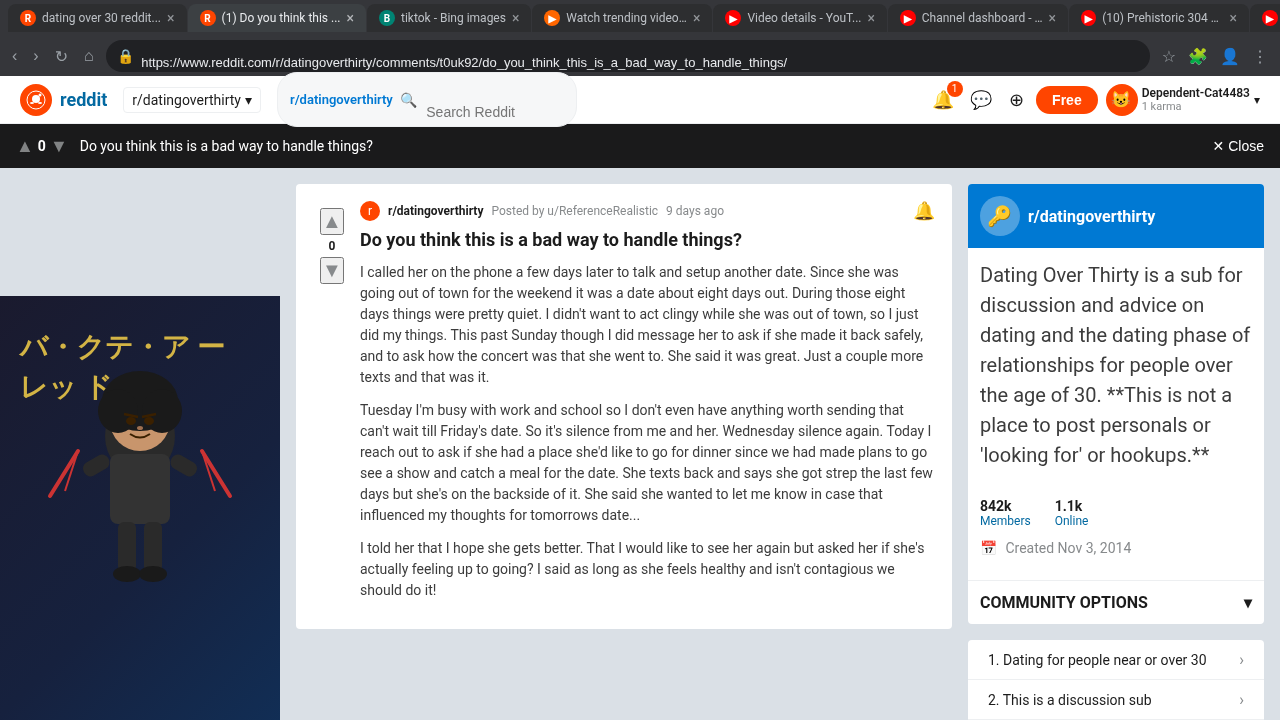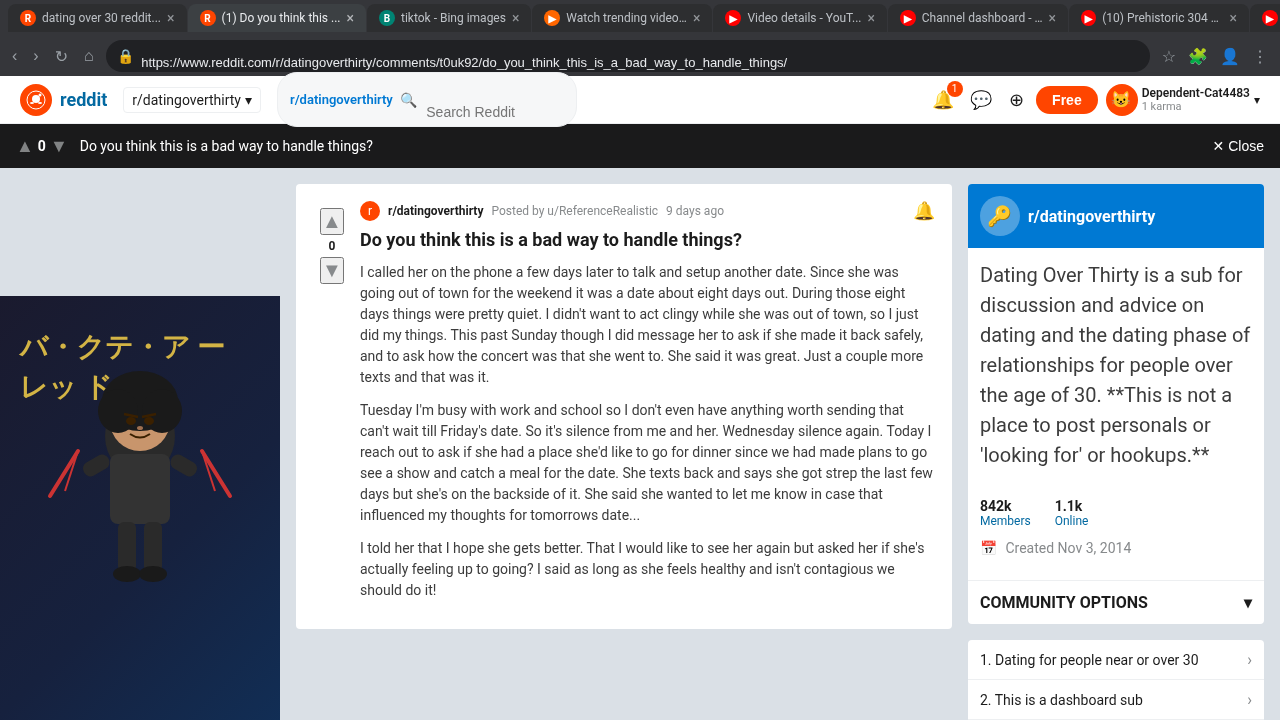--- a/index.html
+++ b/index.html
@@ -71,21 +71,21 @@
     .stat-block { display: flex; flex-direction: column; }
     .stat-num { font-weight: 700; font-size: 14px; color: #1c1c1c; }
     .stat-label { font-size: 12px; color: #0369a1; }
     .created-row { display: flex; align-items: center; gap: 8px; color: #878a8c; font-size: 14px; margin-bottom: 12px; }
     .join-btn { background: #0079d3; color: white; border: none; border-radius: 20px; padding: 8px 0; font-weight: 700; cursor: pointer; width: 100%; font-size: 14px; }
 
     .community-options { padding: 12px; border-top: 1px solid #edeff1; display: flex; justify-content: space-between; align-items: center; cursor: pointer; font-weight: 700; font-size: 16px; color: #1c1c1c; }
 
     
     .rules-header { background: #0079d3; color: white; padding: 10px 12px; font-weight: 700; font-size: 14px; }
-    .rule-item { display: flex; justify-content: space-between; align-items: center; padding: 10px 12px; border-bottom: 1px solid #edeff1; cursor: pointer; font-size: 14px; color: #1c1c1c; }
+    .rule-item { display: flex; justify-content: space-between; align-items: center; padding: 10px 20px; border-bottom: 1px solid #edeff1; cursor: pointer; font-size: 14px; color: #1c1c1c; }
     .rule-item:last-child { border-bottom: none; }
     .rule-chevron { color: #878a8c; font-size: 16px; }
 
     .notification-dot { background: #ff4500; color: white; border-radius: 50%; width: 16px; height: 16px; font-size: 10px; display: flex; align-items: center; justify-content: center; position: absolute; top: -4px; right: -4px; }
     .icon-wrap { position: relative; }
 
     .favicon-circle { width: 16px; height: 16px; border-radius: 50%; display: flex; align-items: center; justify-content: center; font-size: 10px; color: white; font-weight: 700; }
   </style>
 </head>
 <body>
@@ -329,21 +329,21 @@
       </div>
     </div>
 
     <div class="sidebar-card">
       <div>
         <div class="rule-item">
           <span><span>1.</span> <span>Dating for people near or over 30</span></span>
           <span class="rule-chevron">›</span>
         </div>
         <div class="rule-item">
-          <span><span>2.</span> <span>This is a dashboard sub</span></span>
+          <span><span>2.</span> <span>This is a discussion sub</span></span>
           <span class="rule-chevron">›</span>
         </div>
         <div class="rule-item">
           <span><span>3.</span> <span>Post history</span></span>
           <span class="rule-chevron">›</span>
         </div>
         <div class="rule-item">
           <span><span>4.</span> <span>Don't be a jerk</span></span>
           <span class="rule-chevron">›</span>
         </div>

